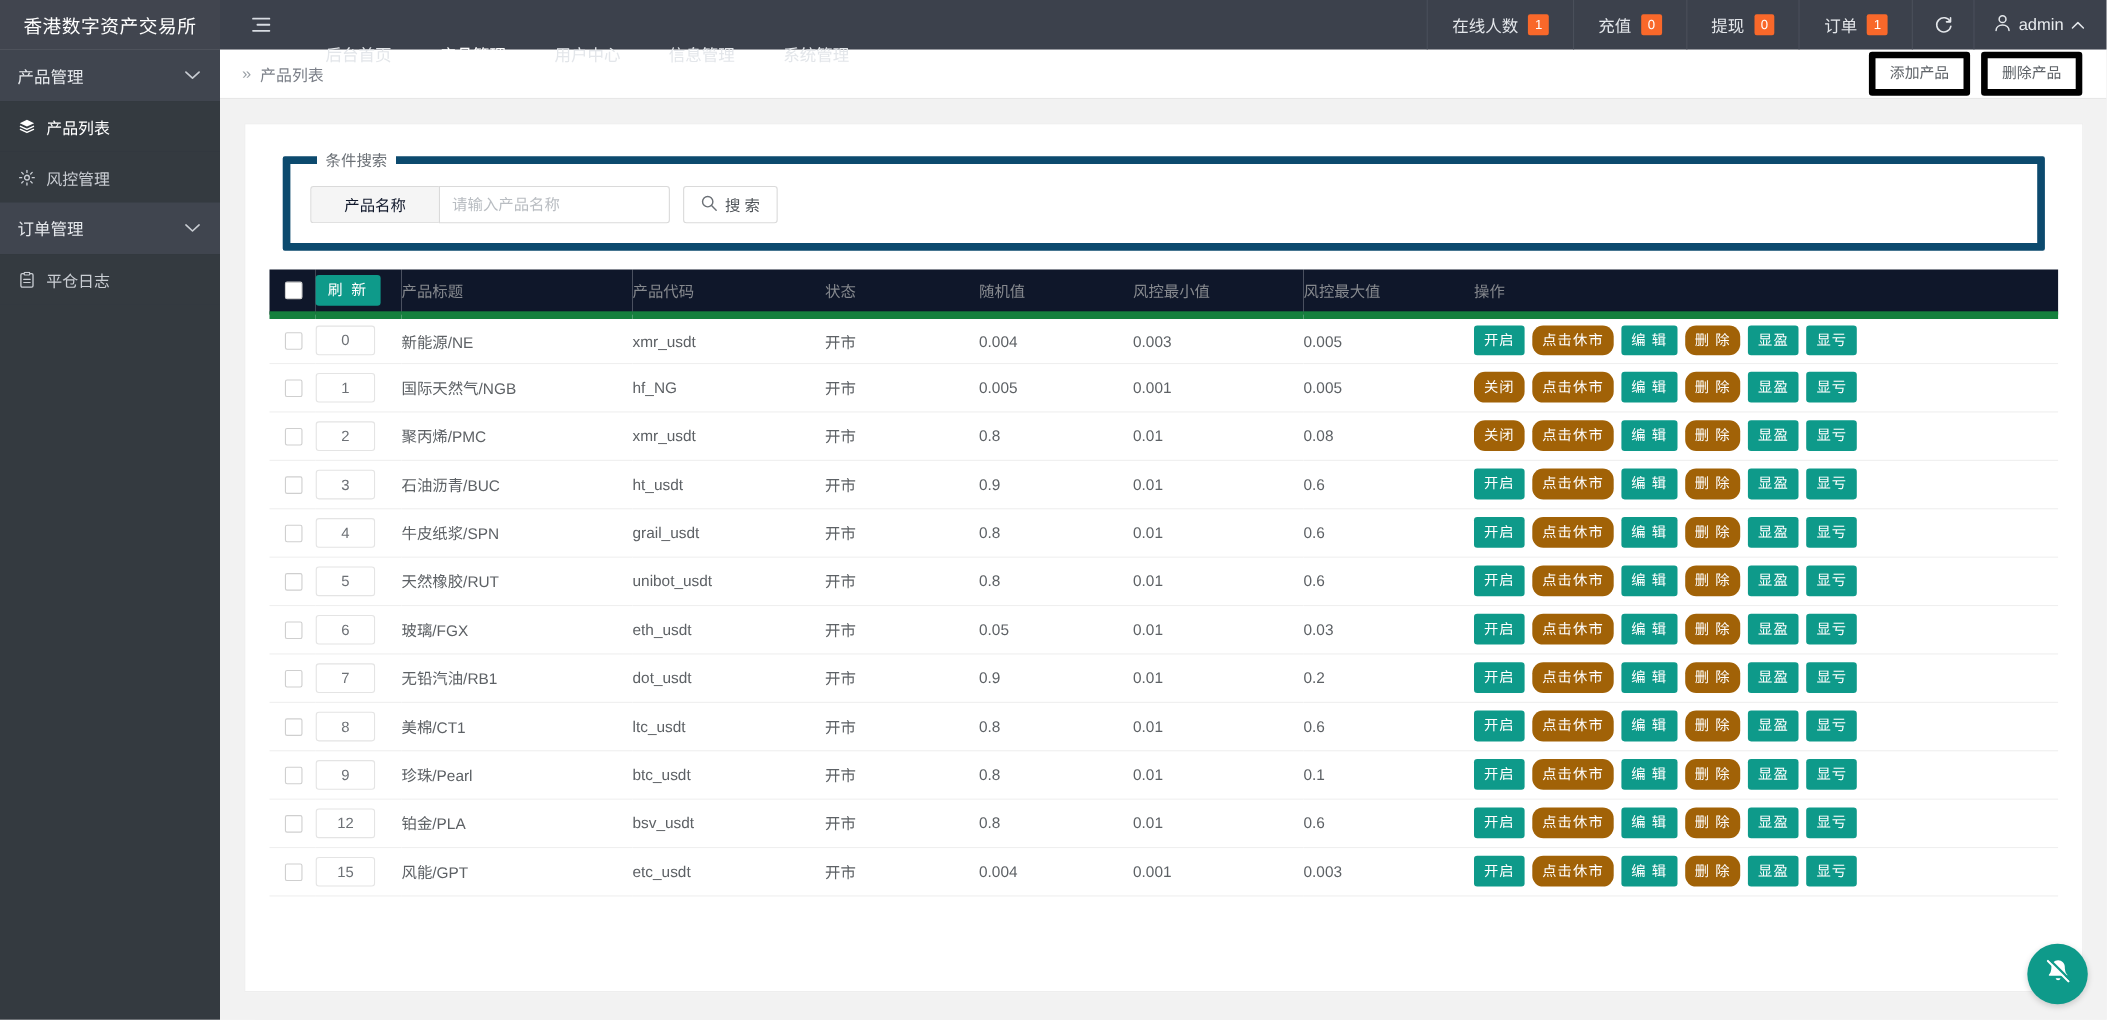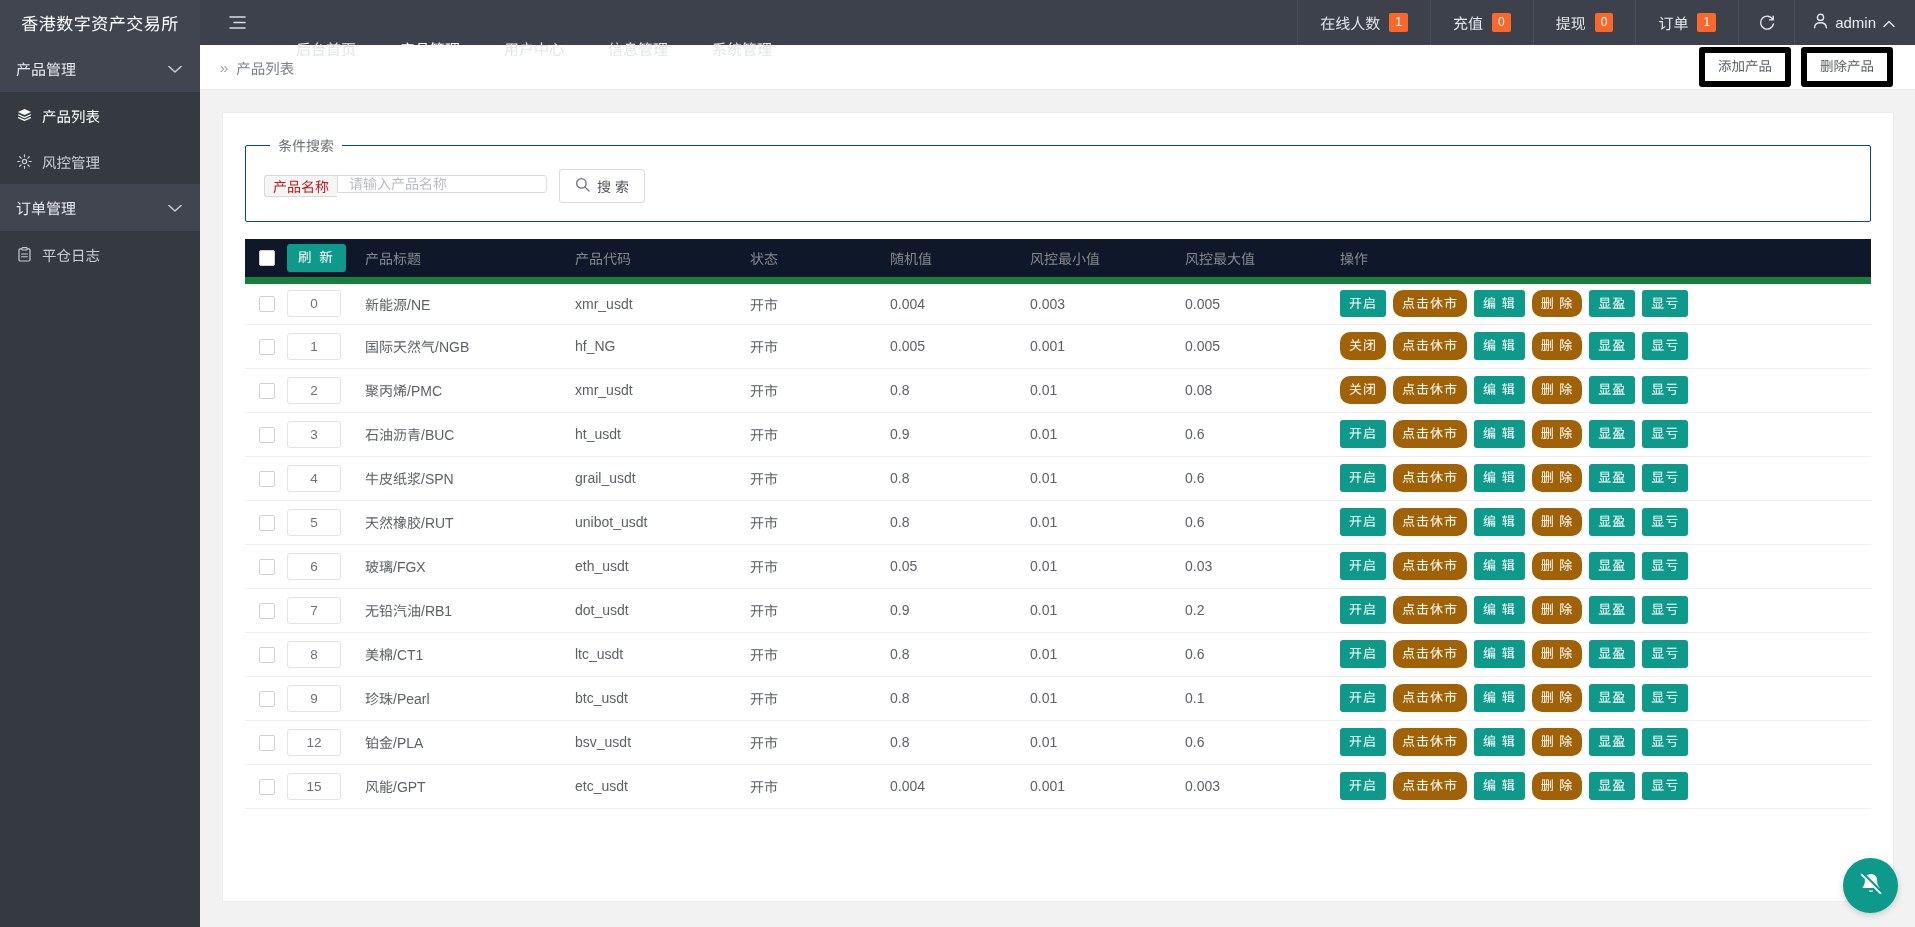--- a/index.html
+++ b/index.html
@@ -88,35 +88,35 @@
     font-family: "Liberation Sans", sans-serif;
   }
 
   .panel {
     margin: 22px 21px 0 22px; background: #fff; border: 1px solid #EDEDED;
     min-height: 790px; padding: 18px 22px 0;
   }
 
   
   fieldset.search {
-    border: 1px solid #0c4a6e; border-radius: 2px; padding: 8px 18px 18px;
-    margin: 4px 0 0;
+    border: 7px solid #0c4a6e; border-radius: 2px; padding: 8px 18px 18px;
+    margin: 4px 12px 0;
   }
   fieldset.search legend {
     padding: 0 8px; font-size: 14px; color: #6B7076; margin-left: 6px;
   }
   .search-row { display: flex; align-items: center; gap: 12px; margin-top: 6px; }
   .input-group { display: flex; align-items: stretch; }
   .ig-label {
-    display: flex; align-items: center; padding: 0 8px; border: 1px solid #DADADA;
-    border-right: none; background: #F5F5F5; color: #b91c1c; font-size: 14px;
+    display: flex; align-items: center; padding: 0 30px; border: 1px solid #DADADA;
+    border-right: none; background: #F5F5F5; color: #0f172a; font-size: 14px;
     border-radius: 3px 0 0 3px;
   }
   .ig-input {
-    width: 210px; border: 1px solid #DADADA; padding: 0 11px; height: 18px;
+    width: 210px; border: 1px solid #DADADA; padding: 0 11px; height: 34px;
     font-size: 14px; color: #404040; border-radius: 0 3px 3px 0; outline: none;
     font-family: "Liberation Sans", sans-serif; background: #fff;
   }
   .ig-input::placeholder { color: #B9BDC2; }
   .search-btn {
     display: inline-flex; align-items: center; gap: 7px; height: 34px;
     border: 1px solid #DADADA; background: #fff; color: #4F5459; font-size: 14px;
     padding: 0 15px; border-radius: 3px; cursor: pointer;
     font-family: "Liberation Sans", sans-serif;
   }

